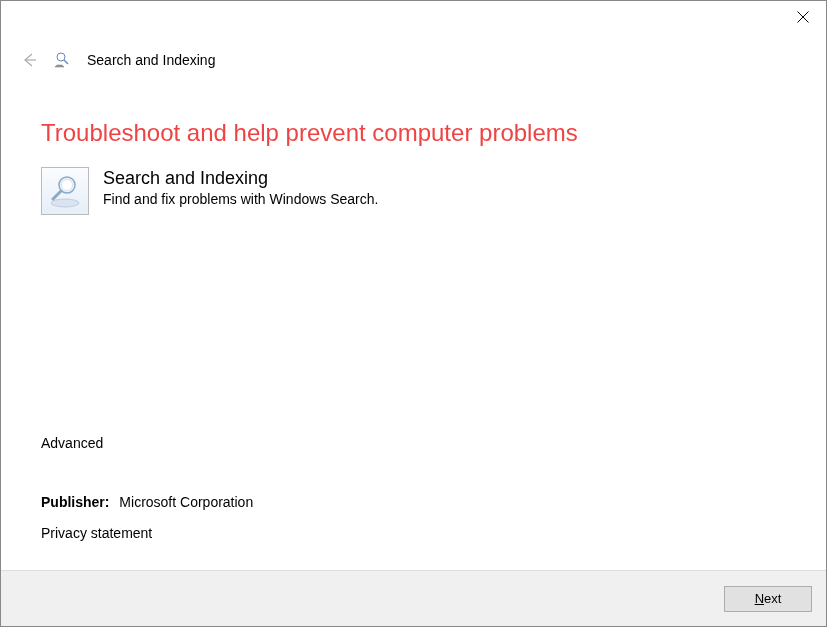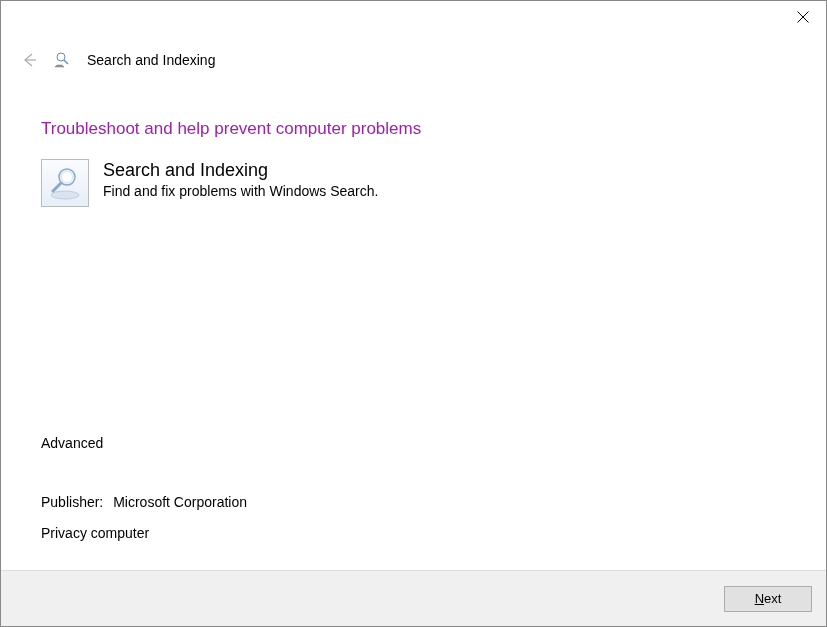--- a/index.html
+++ b/index.html
@@ -57,23 +57,23 @@
       justify-content: center;
     }
     .header-title {
       font-size: 14px;
       color: #000;
     }
     .content {
       padding: 42px 40px 0 40px;
     }
     .main-heading {
-      font-size: 17px;
+      font-size: 24px;
       font-weight: 400;
-      color: #a21caf;
+      color: #ef4444;
       margin-bottom: 20px;
     }
     .item-row {
       display: flex;
       gap: 14px;
       align-items: flex-start;
     }
     .item-icon {
       width: 48px;
       height: 48px;
@@ -111,20 +111,21 @@
       display: inline-block;
     }
     .publisher-row {
       font-size: 14px;
       color: #000;
       margin-top: 42px;
       margin-bottom: 14px;
     }
     .publisher-label {
       display: inline;
+      font-weight: bold;
     }
     .publisher-value {
       display: inline;
       margin-left: 6px;
     }
     .footer {
       position: absolute;
       bottom: 0;
       left: 0;
       right: 0;
@@ -200,21 +201,21 @@
     </div>
   </div>
 </div>
 
 <div class="lower-section">
   <span class="link">Advanced</span>
   <div class="publisher-row">
     <span class="publisher-label">Publisher:</span>
     <span class="publisher-value">Microsoft Corporation</span>
   </div>
-  <span class="link">Privacy computer</span>
+  <span class="link">Privacy statement</span>
 </div>
 
 <div class="footer">
   <button class="btn">
       <span class="mnemonic">N</span>
       <span>ext</span>
     </button>
 </div>
 
 </body></html>

